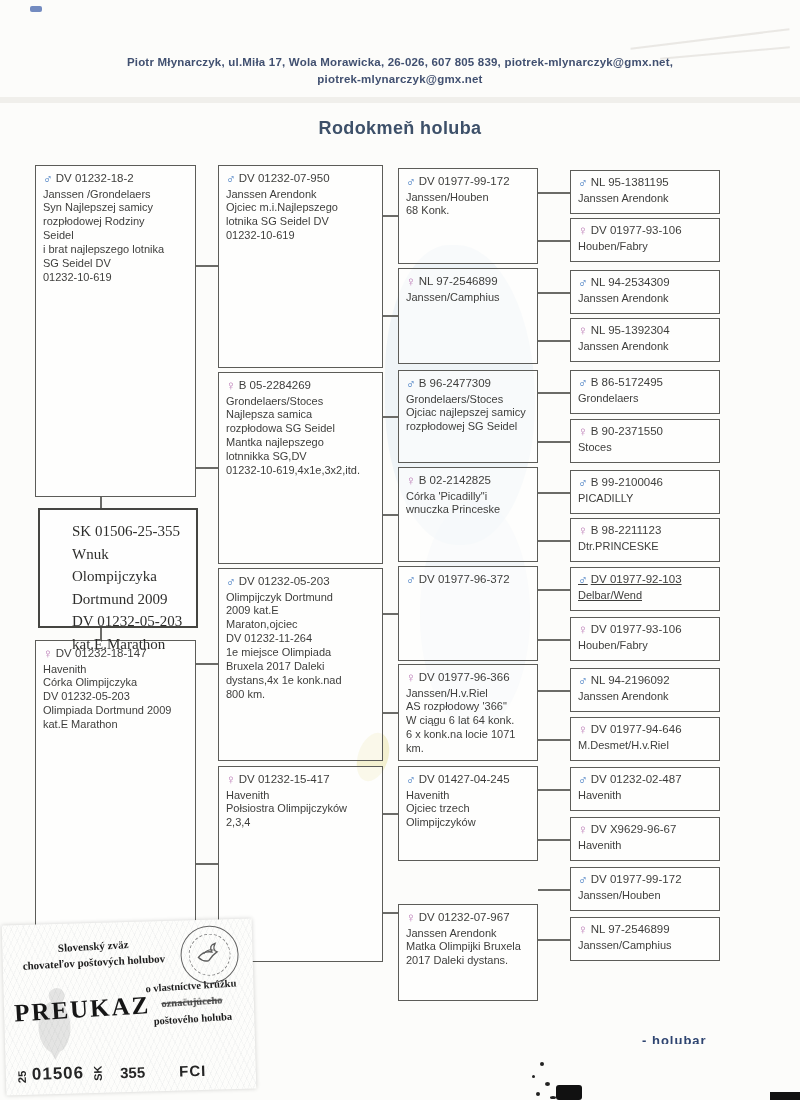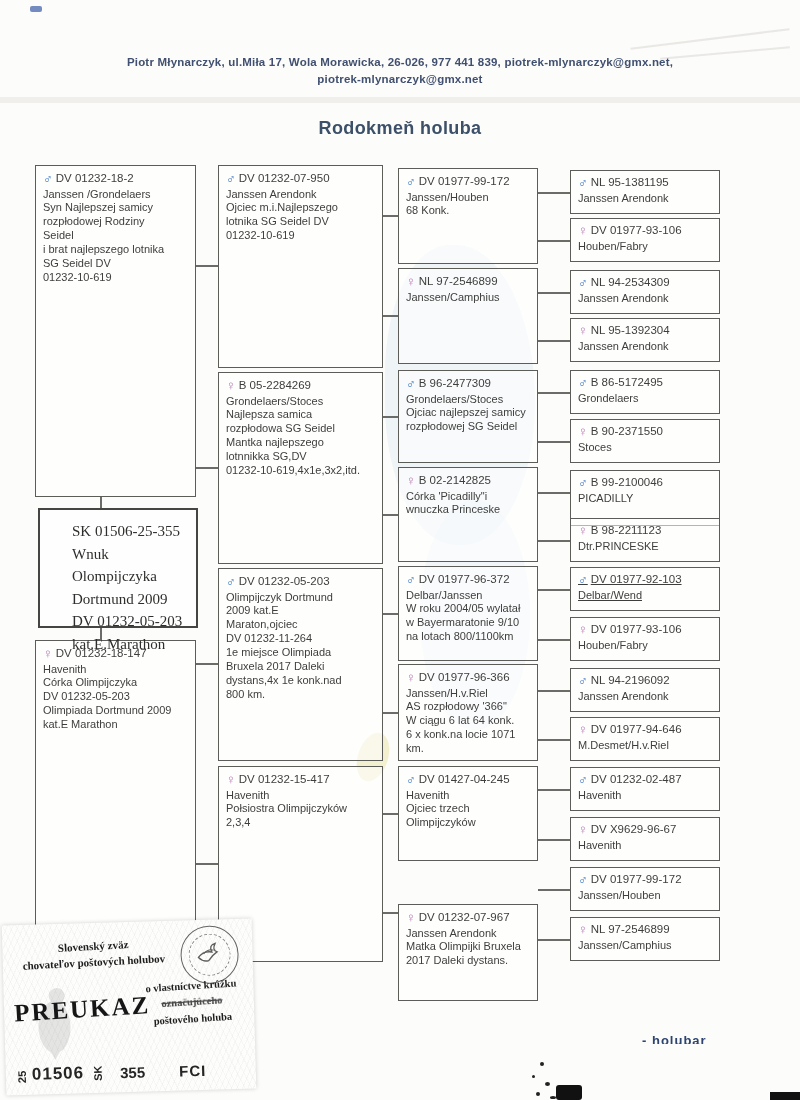--- a/index.html
+++ b/index.html
@@ -82,21 +82,21 @@
 <div class="page">
 
   <div class="bluemark"></div>
   <div class="scanband"></div>
   <div class="streak" style="left:630px; top:38px; width:160px; transform:rotate(-7deg);"></div>
   <div class="streak" style="left:660px; top:52px; width:130px; transform:rotate(-5deg);"></div>
   <div class="wm1"></div>
   <div class="wm2"></div>
   <div class="wm3"></div>
 
-  <div class="hline1">Piotr Młynarczyk, ul.Miła 17, Wola Morawicka, 26-026, 977 441 839, piotrek-mlynarczyk@gmx.net,</div>
+  <div class="hline1">Piotr Młynarczyk, ul.Miła 17, Wola Morawicka, 26-026, 607 805 839, piotrek-mlynarczyk@gmx.net,</div>
   <div class="hline2">piotrek-mlynarczyk@gmx.net</div>
   <div class="doctitle">Rodokmeň holuba</div>
 
   <div class="pbox" style="left:35px; top:165px; width:161px; height:332px;">
     <div class="ring"><span class="sx m">♂</span><span>DV 01232-18-2</span></div>
     <div class="pl">Janssen /Grondelaers
 Syn Najlepszej samicy
 rozpłodowej Rodziny
 Seidel
 i brat najlepszego lotnika
@@ -169,24 +169,20 @@
 Ojciac najlepszej samicy
 rozpłodowej SG Seidel</div>
   </div>
   <div class="pbox" style="left:398px; top:467px; width:140px; height:95px;">
     <div class="ring"><span class="sx f">♀</span><span>B 02-2142825</span></div>
     <div class="pl">Córka 'Picadilly"i
 wnuczka Princeske</div>
   </div>
   <div class="pbox" style="left:398px; top:566px; width:140px; height:95px;">
     <div class="ring"><span class="sx m">♂</span><span>DV 01977-96-372</span></div>
-    <div class="pl">Delbar/Janssen
-W roku 2004/05 wylatał
-w Bayermaratonie 9/10
-na lotach 800/1100km</div>
   </div>
   <div class="pbox" style="left:398px; top:664px; width:140px; height:97px;">
     <div class="ring"><span class="sx f">♀</span><span>DV 01977-96-366</span></div>
     <div class="pl">Janssen/H.v.Riel
 AS rozpłodowy '366"
 W ciągu 6 lat 64 konk.
 6 x konk.na locie 1071
 km.</div>
   </div>
   <div class="pbox" style="left:398px; top:766px; width:140px; height:95px;">
@@ -219,21 +215,21 @@
     <div class="pl">Janssen Arendonk</div>
   </div>
   <div class="pbox" style="left:570px; top:370px; width:150px; height:44px; padding-top:4px;">
     <div class="ring"><span class="sx m">♂</span><span>B 86-5172495</span></div>
     <div class="pl">Grondelaers</div>
   </div>
   <div class="pbox" style="left:570px; top:419px; width:150px; height:44px; padding-top:4px;">
     <div class="ring"><span class="sx f">♀</span><span>B 90-2371550</span></div>
     <div class="pl">Stoces</div>
   </div>
-  <div class="pbox" style="left:570px; top:470px; width:150px; height:56px; padding-top:4px;">
+  <div class="pbox" style="left:570px; top:470px; width:150px; height:44px; padding-top:4px;">
     <div class="ring"><span class="sx m">♂</span><span>B 99-2100046</span></div>
     <div class="pl">PICADILLY</div>
   </div>
   <div class="pbox" style="left:570px; top:518px; width:150px; height:44px; padding-top:4px;">
     <div class="ring"><span class="sx f">♀</span><span>B 98-2211123</span></div>
     <div class="pl">Dtr.PRINCESKE</div>
   </div>
   <div class="pbox" style="left:570px; top:567px; width:150px; height:44px; padding-top:4px;text-decoration:underline;">
     <div class="ring"><span class="sx m">♂</span><span>DV 01977-92-103</span></div>
     <div class="pl">Delbar/Wend</div>

